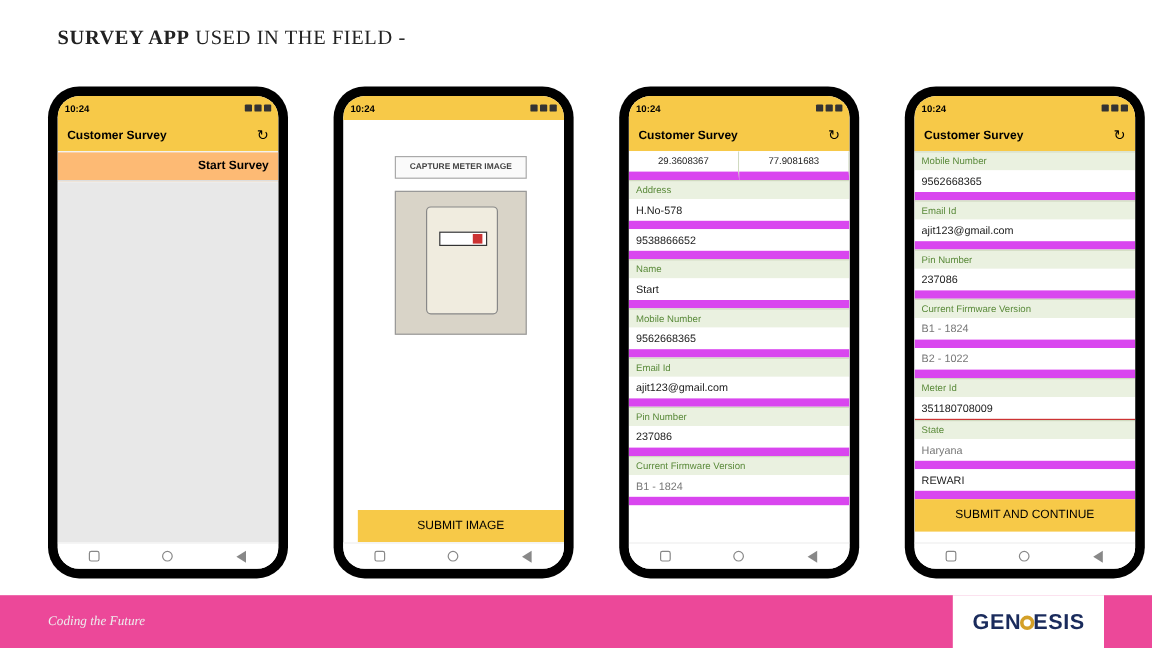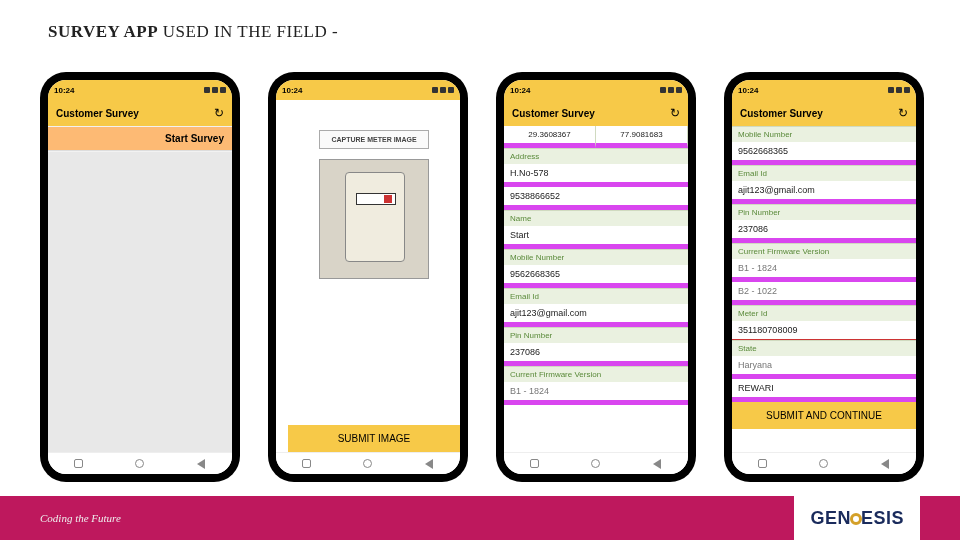--- a/index.html
+++ b/index.html
@@ -1,21 +1,21 @@
 <!DOCTYPE html>
 <html><head>
 <meta charset="utf-8">
 <style>
   * { box-sizing: border-box; margin: 0; padding: 0; }
   body { width: 960px; height: 540px; background: #fff; font-family: Arial, sans-serif; position: relative; overflow: hidden; }
   .title { position: absolute; top: 22px; left: 48px; font-size: 17px; letter-spacing: 0.5px; color: #222; }
   .title .bold { font-weight: 800; font-family: Georgia, serif; }
   .title .reg { font-family: Georgia, serif; font-weight: 400; }
 
-  .phones { position: absolute; top: 72px; left: 40px; display: flex; gap: 28px; }
+  .phones { position: absolute; top: 72px; left: 40px; display: flex; gap: 38px; }
   .phone { width: 200px; height: 410px; background: #000; border-radius: 26px; padding: 8px; position: relative; }
   .phone-inner { width: 100%; height: 100%; background: #fff; border-radius: 18px; overflow: hidden; display: flex; flex-direction: column; }
 
   .status-bar { height: 20px; background: #f7c948; display: flex; align-items: center; justify-content: space-between; padding: 0 6px; font-size: 8px; color: #000; font-weight: 600; }
   .status-icons { display: flex; gap: 2px; align-items: center; }
   .sig { width: 6px; height: 6px; background: #333; border-radius: 1px; }
 
   .app-header { height: 26px; background: #f7c948; display: flex; align-items: center; justify-content: space-between; padding: 0 8px; font-size: 10px; font-weight: 700; color: #000; }
   .sync-icon { font-size: 12px; font-weight: 400; }
 
@@ -26,32 +26,32 @@
 
   .yellow-btn { background: #f7c948; color: #000; font-weight: 400; font-size: 10px; text-align: center; padding: 8px 0; }
   .capture-btn { margin: 30px auto 6px; width: 110px; padding: 5px 4px; background: #fafafa; border: 1px solid #aaa; font-size: 7px; text-align: center; font-weight: 600; color: #444; }
 
   .meter-img { width: 110px; height: 120px; margin: 4px auto; background: #d9d4c8; border: 1px solid #999; position: relative; }
   .meter-body { position: absolute; left: 25px; top: 12px; width: 60px; height: 90px; background: #f0ecdf; border: 1px solid #888; border-radius: 4px; }
   .meter-disp { position: absolute; top: 20px; left: 10px; width: 40px; height: 12px; background: #fff; border: 1px solid #333; }
   .meter-red { position: absolute; top: 22px; left: 38px; width: 8px; height: 8px; background: #c33; }
 
   .label { font-size: 8px; color: #5a8a3a; background: #eaf1e0; padding: 3px 6px; border-top: 1px solid #d0dac0; }
-  .value { font-size: 9px; color: #222; background: #fff; padding: 4px 6px; border-bottom: 5px solid #d946ef; }
+  .value { font-size: 9px; color: #222; background: #fff; padding: 4px 6px; border-bottom: 7px solid #d946ef; }
   .value.grey { color: #777; }
   .coord-row { display: flex; }
   .coord-row .value { flex: 1; border-right: 1px solid #d0dac0; text-align: center; font-size: 8px; }
 
   .nav-bar { height: 22px; background: #fff; display: flex; justify-content: space-around; align-items: center; font-size: 10px; color: #888; border-top: 1px solid #eee; }
   .nav-sym { width: 12px; height: 12px; display: flex; align-items: center; justify-content: center; }
   .sq { width: 9px; height: 9px; border: 1.5px solid #888; border-radius: 2px; }
   .circ { width: 9px; height: 9px; border: 1.5px solid #888; border-radius: 50%; }
   .tri { width: 0; height: 0; border-top: 5px solid transparent; border-bottom: 5px solid transparent; border-right: 8px solid #888; }
 
-  .footer { position: absolute; bottom: 0; left: 0; width: 100%; height: 44px; background: #be185d; display: flex; align-items: center; padding: 0 40px; justify-content: space-between; }
+  .footer { position: absolute; bottom: 0; left: 0; width: 100%; height: 44px; background: #ec4899; display: flex; align-items: center; padding: 0 40px; justify-content: space-between; }
   .footer-text { color: #eee; font-style: italic; font-size: 11px; font-family: Georgia, serif; }
   .logo-box { background: #fff; height: 44px; padding: 8px 16px; display: flex; align-items: center; }
   .logo { font-size: 18px; font-weight: 800; color: #1a2b5c; letter-spacing: 0.5px; font-family: Arial, sans-serif; }
   .logo .o { display: inline-block; width: 12px; height: 12px; border: 3px solid #d4a028; border-radius: 50%; vertical-align: middle; margin: 0 -1px; }
 
   .phone2-screen { background: #fff; }
 </style>
 </head>
 <body>
 

